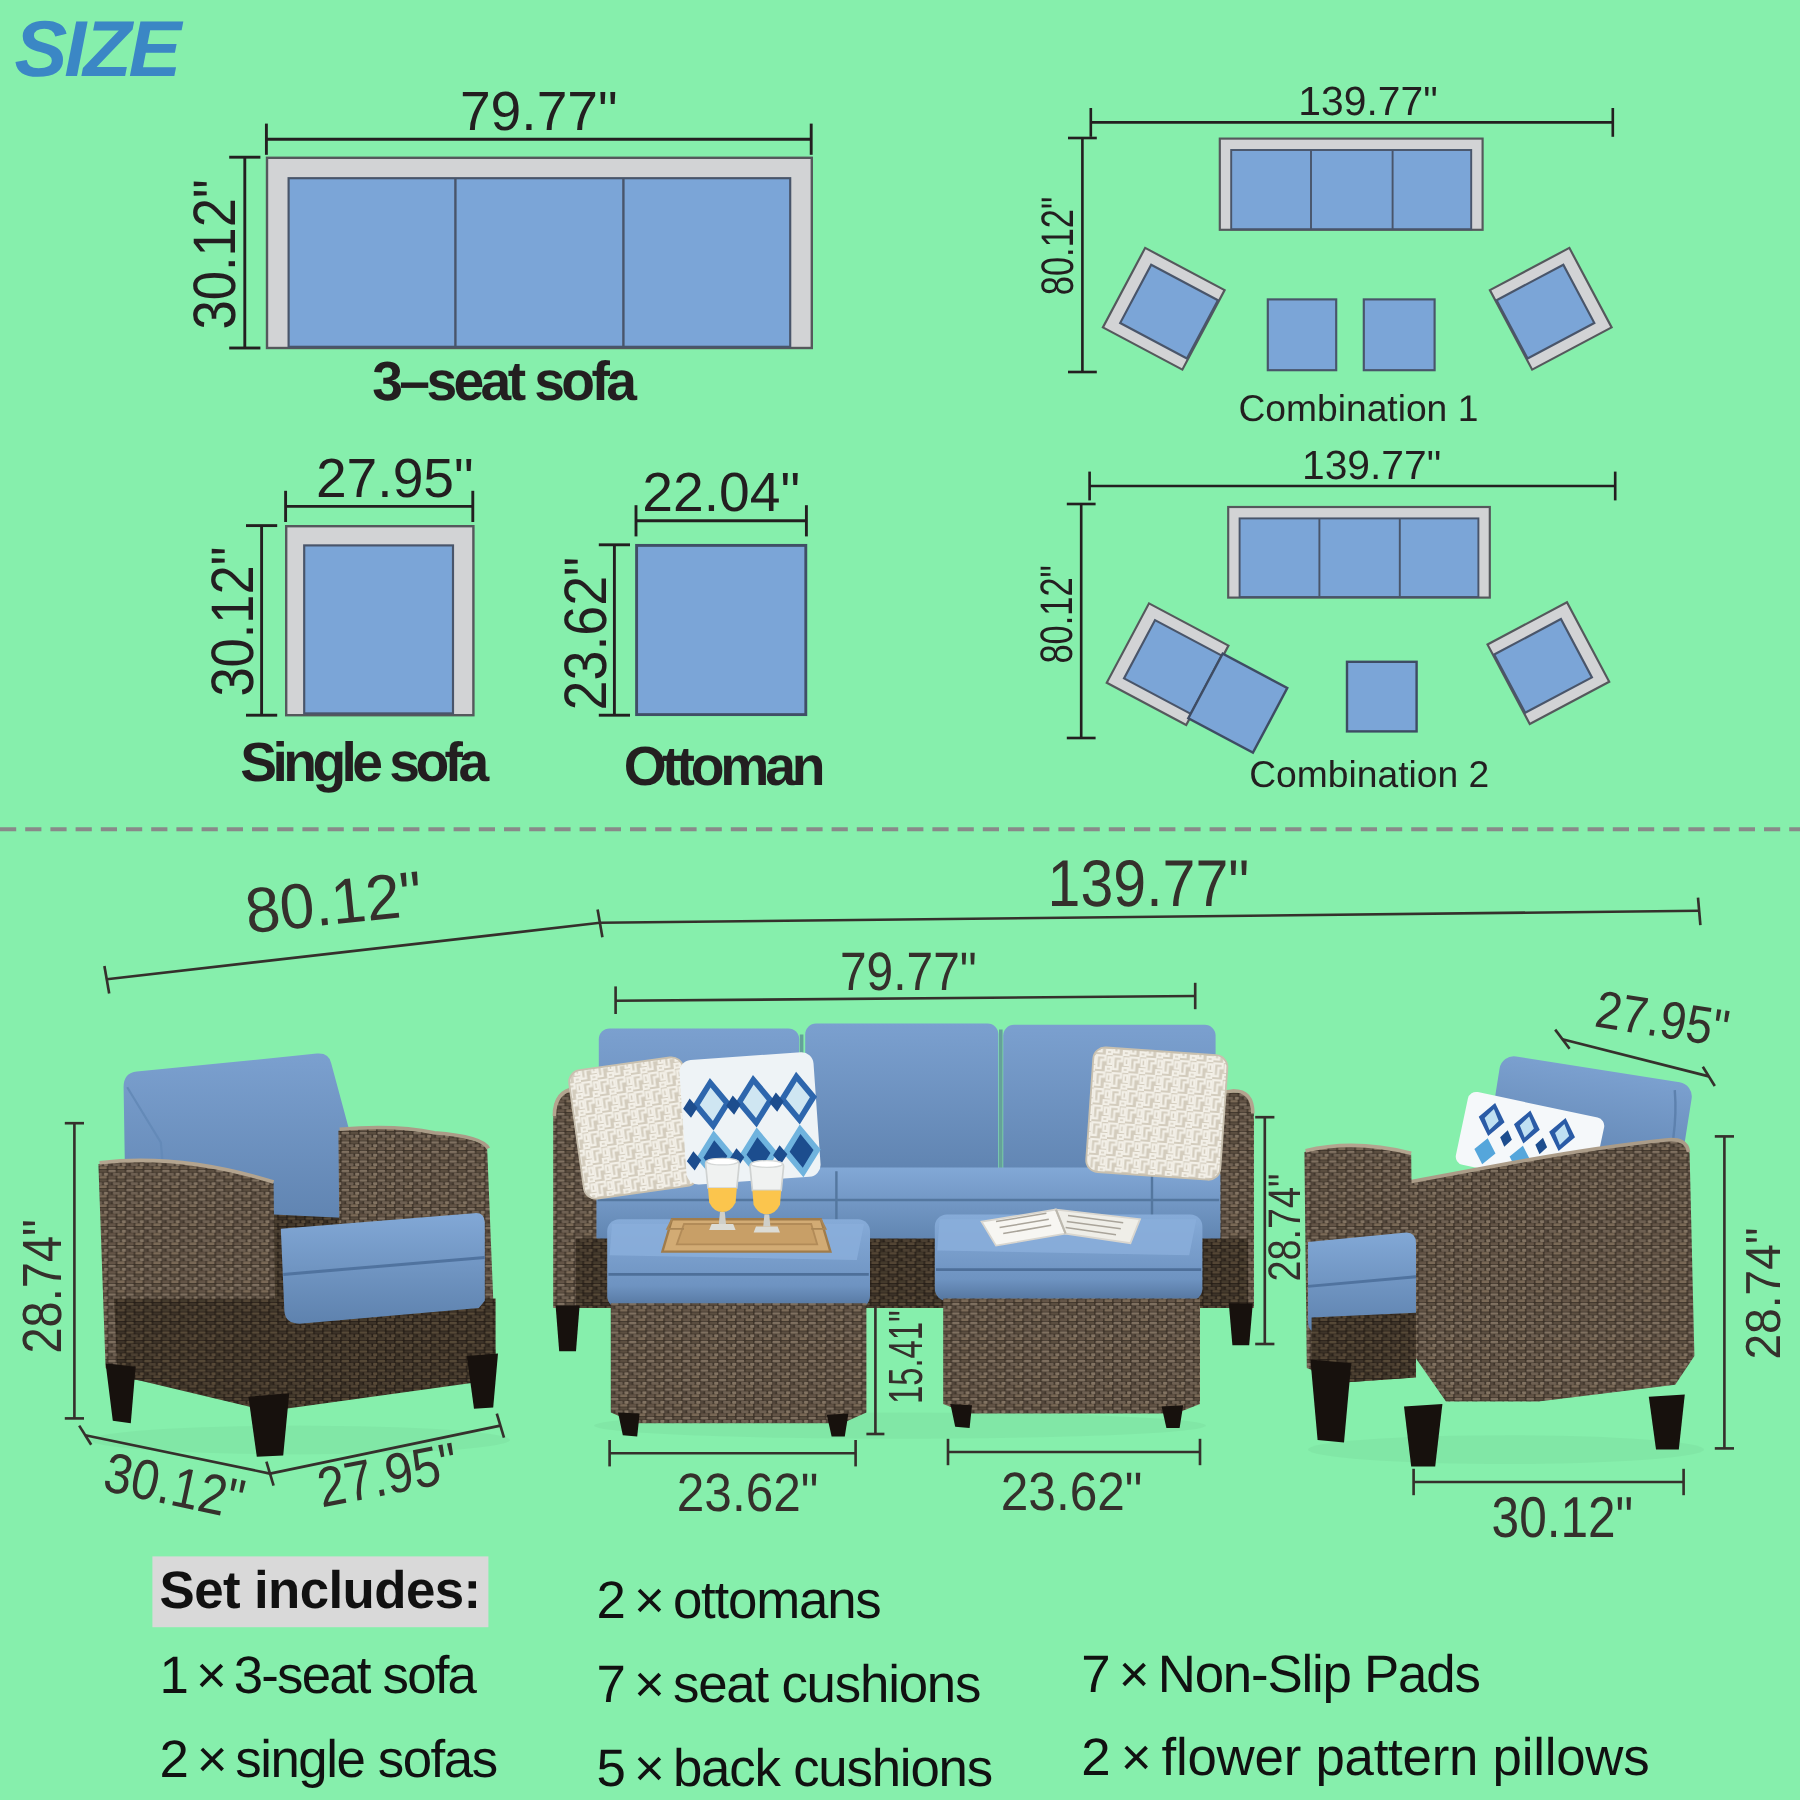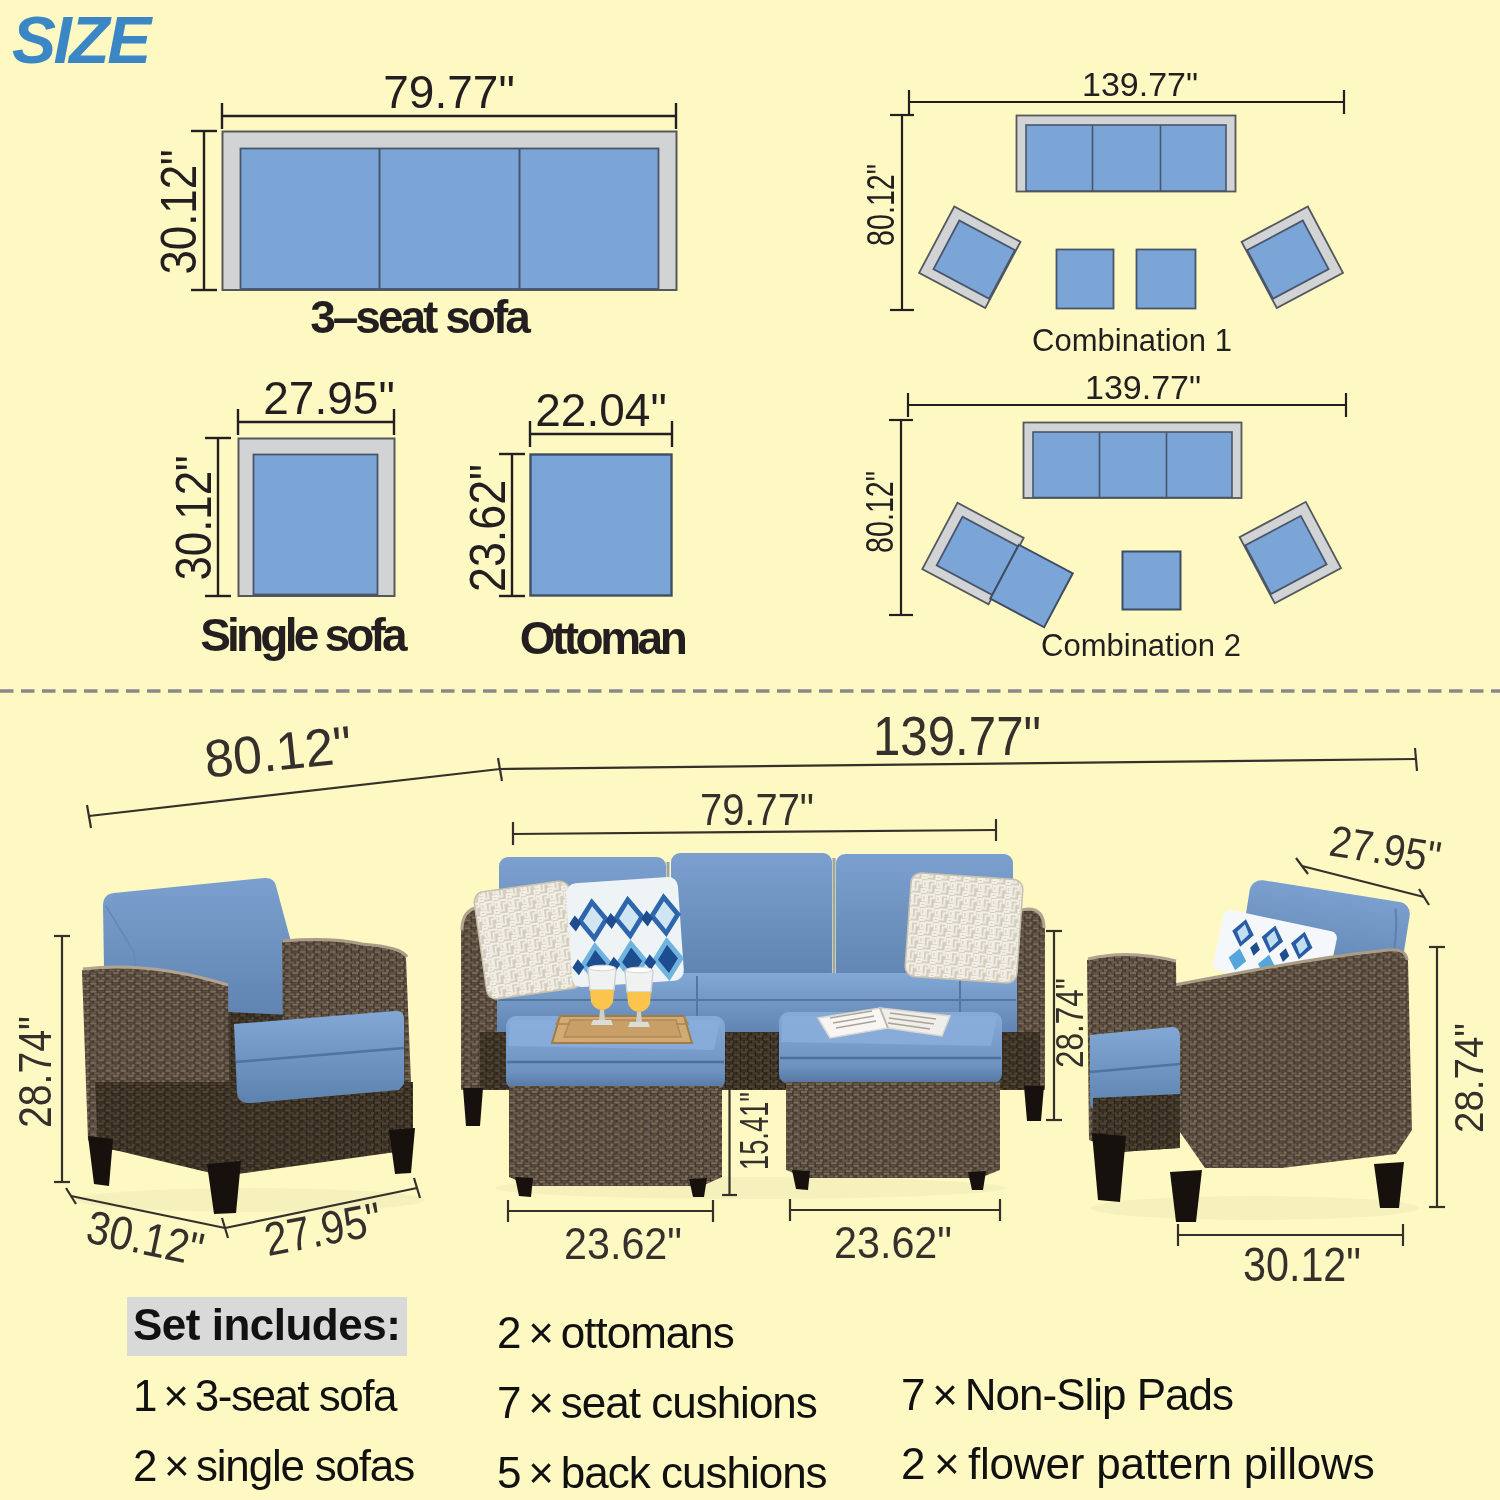--- a/index.html
+++ b/index.html
@@ -1,16 +1,16 @@
 <!DOCTYPE html>
 <html><head>
 <meta charset="utf-8">
 <style>
   html,body{margin:0;padding:0;background:#fff;}
-  .page{position:relative;width:1500px;height:1500px;background:#fef9c3;overflow:hidden;
+  .page{position:relative;width:1500px;height:1500px;background:#86efac;overflow:hidden;
         font-family:"Liberation Sans", sans-serif;}
   svg text{font-family:"Liberation Sans", sans-serif;}
 </style>
 </head>
 <body>
 <div class="page">
 <svg width="1500" height="1500" viewBox="0 0 1500 1500" xmlns="http://www.w3.org/2000/svg">
 <defs>
   <linearGradient id="cg" x1="0" y1="0" x2="0" y2="1">
     <stop offset="0" stop-color="#7ba0cf"></stop>

